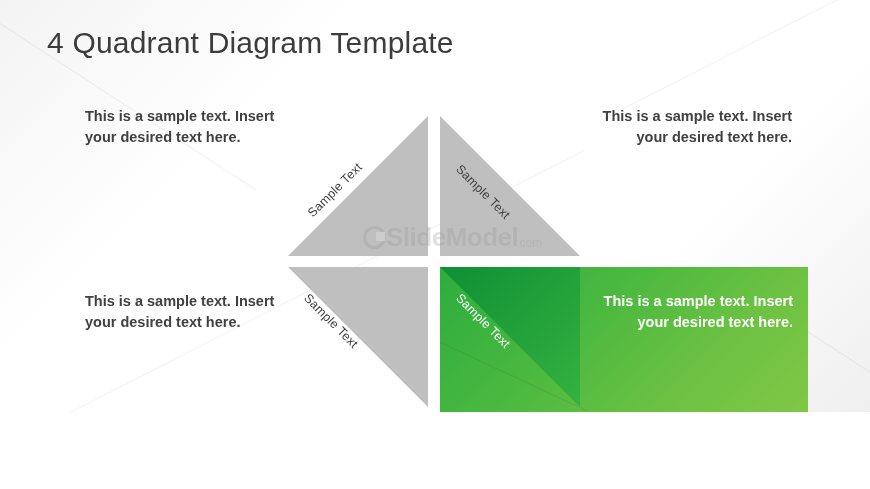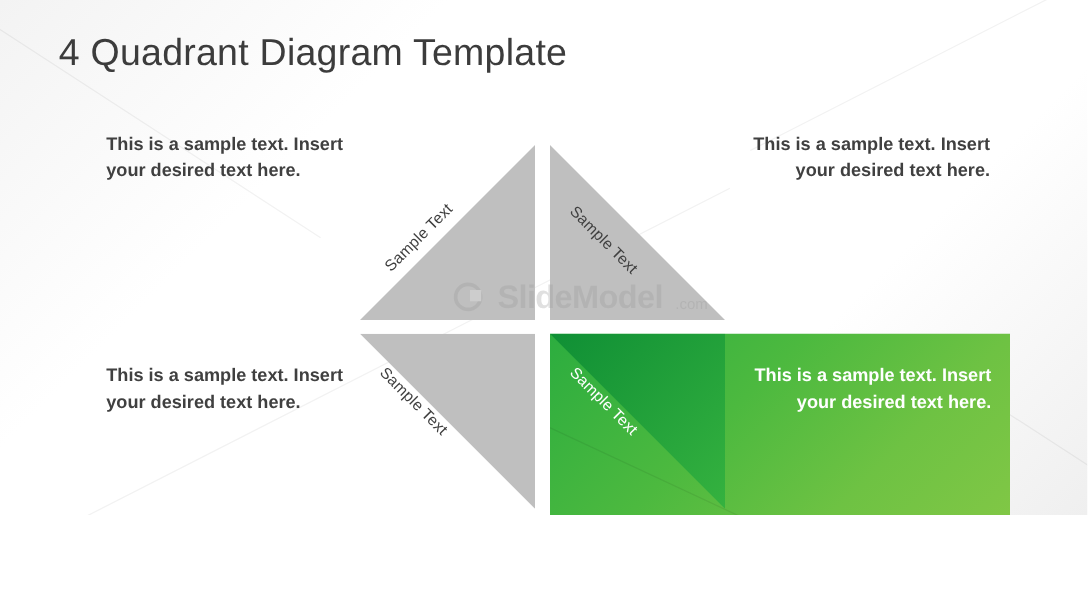--- a/index.html
+++ b/index.html
@@ -118,21 +118,21 @@
   #txt-bl { left: 85px;  top: 291px; width: 205px; text-align: left;  }
   #txt-br { left: 578px; top: 291px; width: 215px; text-align: right; color: #ffffff; }
 
   
   #watermark {
     position: absolute;
     left: 363px;
     top: 222px;
     display: flex;
     align-items: center;
-    gap: 12px;
+    gap: 0;
     opacity: 0.30;
     pointer-events: none;
   }
   #watermark .wm-mark {
     width: 23px; height: 23px;
     border-radius: 50%;
     border: 3px solid #9a9a9a;
     position: relative;
   }
   #watermark .wm-mark::after {

